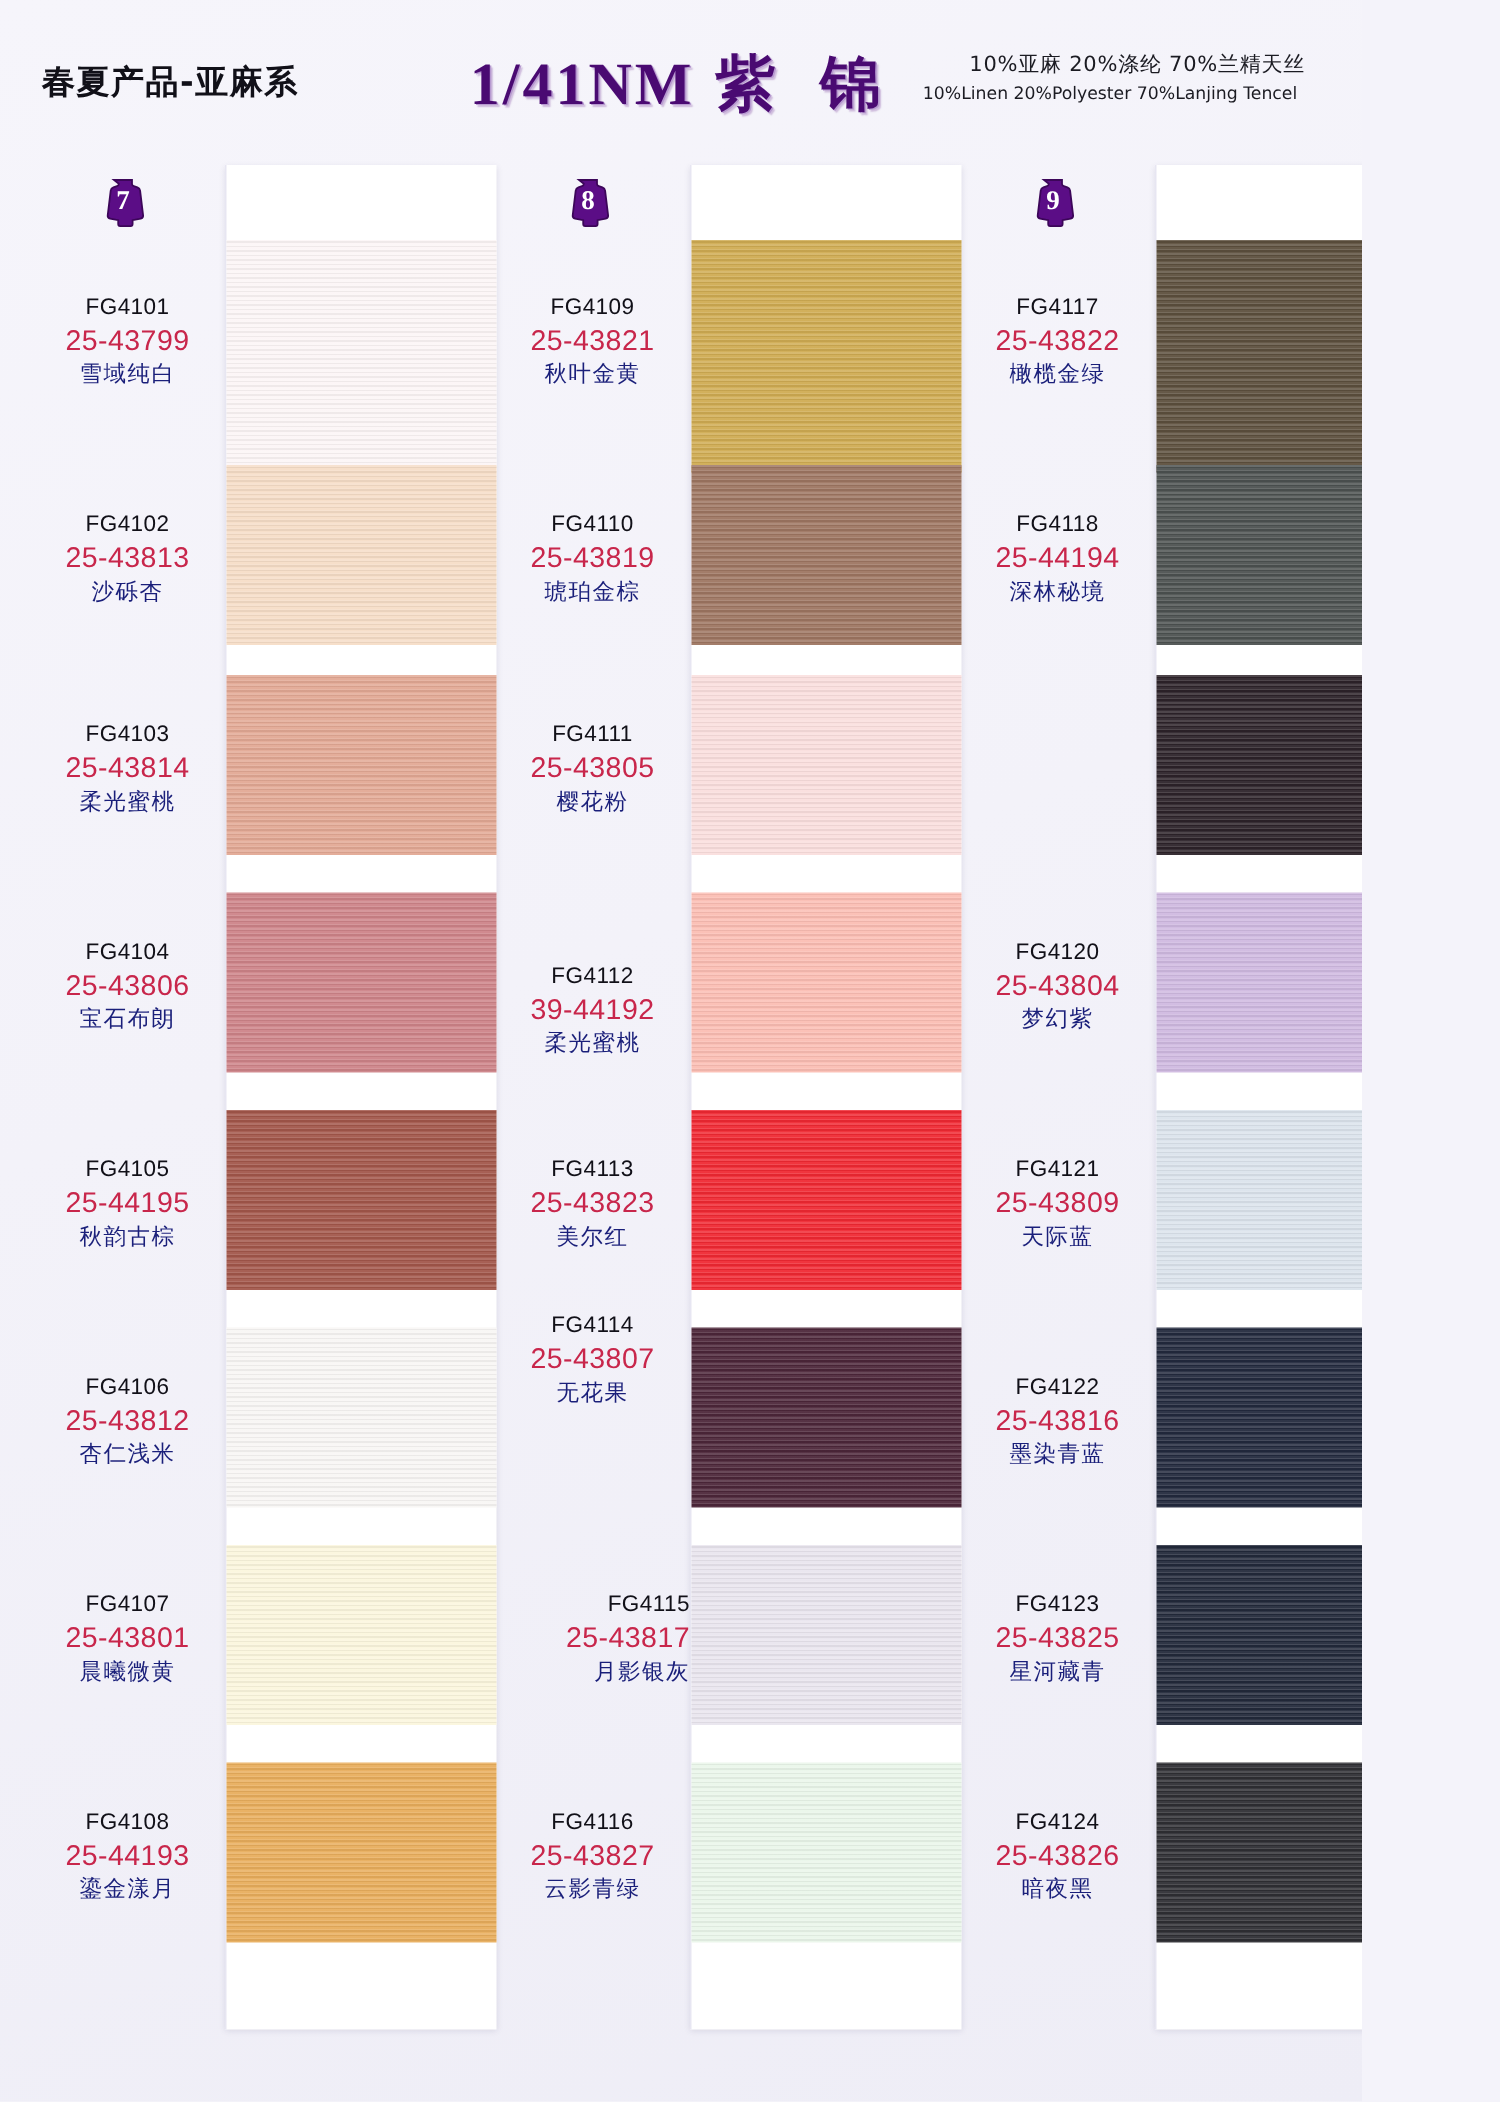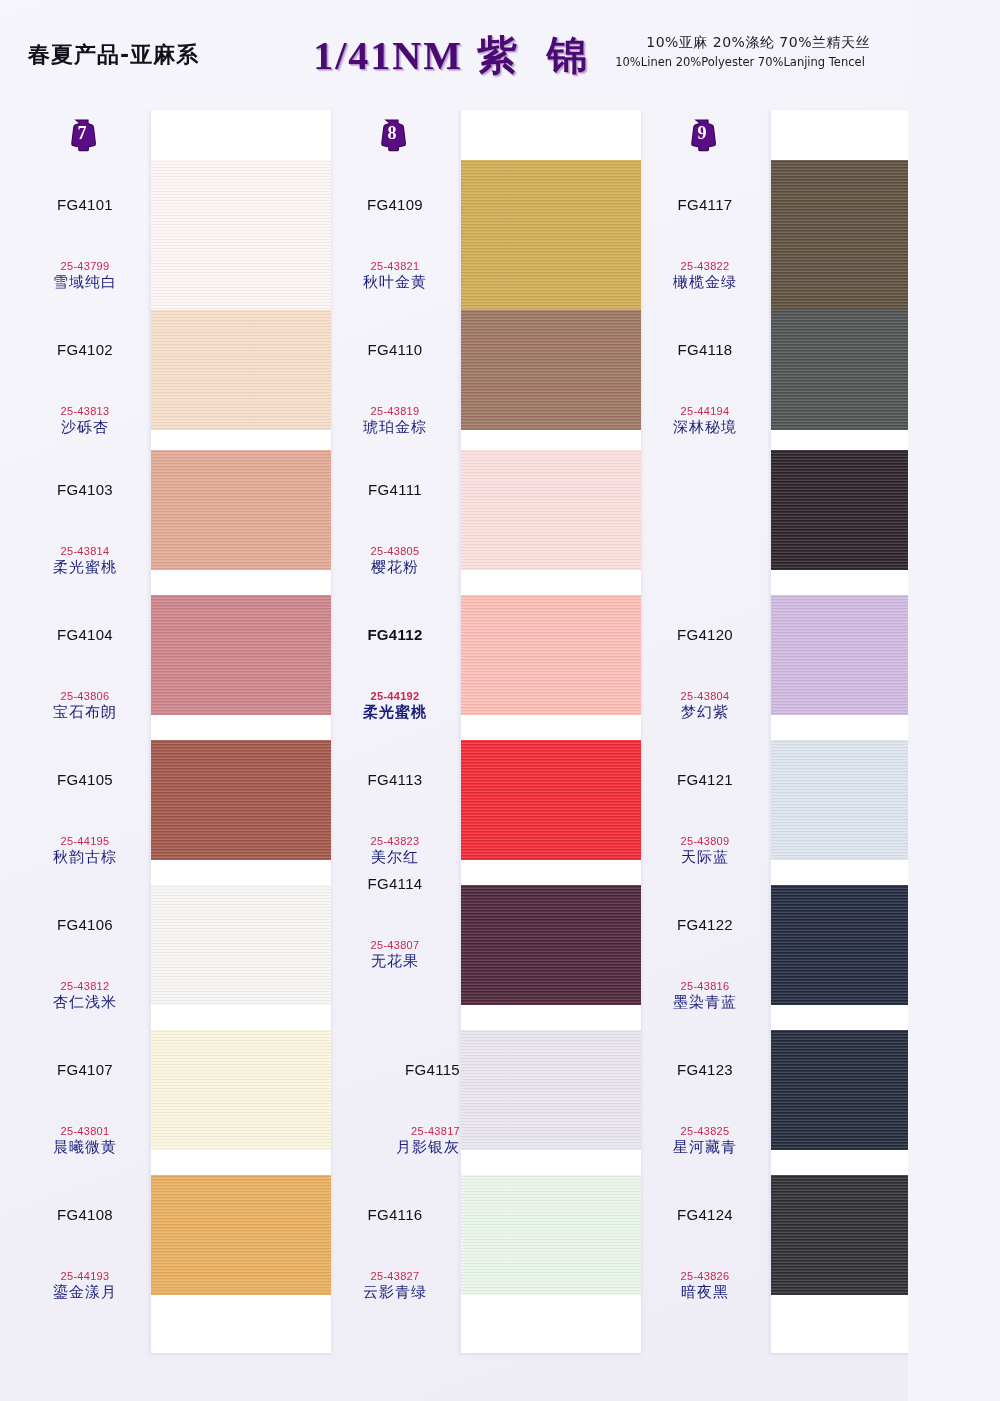--- a/index.html
+++ b/index.html
@@ -141,24 +141,23 @@
     line-height: 1.32;
   }
   .lbl .code {
     font-family: "Liberation Sans", sans-serif;
     font-size: 15px;
     color: #111018;
     letter-spacing: .3px;
   }
   .lbl .alt {
     font-family: "Liberation Sans", sans-serif;
-    font-size: 11px;
+    font-size: 19px;
     color: #c8264b;
     letter-spacing: .3px;
-    margin-top: 44px;
   }
   .lbl .name {
     font-family: "DejaVu Sans", sans-serif;
     font-size: 15px;
     color: #1a1f7a;
     letter-spacing: 1px;
   }
 </style>
 </head>
 <body>
@@ -261,23 +260,23 @@
       <div class="lbl" style="top: 230px;">
         <div class="code">FG4110</div>
         <div class="alt">25-43819</div>
         <div class="name">琥珀金棕</div>
       </div>
       <div class="lbl" style="top: 370px;">
         <div class="code">FG4111</div>
         <div class="alt">25-43805</div>
         <div class="name">樱花粉</div>
       </div>
-      <div class="lbl" style="top: 515px; font-weight: bold;">
+      <div class="lbl" style="top: 531px;">
         <div class="code">FG4112</div>
-        <div class="alt">25-44192</div>
+        <div class="alt">39-44192</div>
         <div class="name">柔光蜜桃</div>
       </div>
       <div class="lbl" style="top: 660px;">
         <div class="code">FG4113</div>
         <div class="alt">25-43823</div>
         <div class="name">美尔红</div>
       </div>
       <div class="lbl" style="top: 764px;">
         <div class="code">FG4114</div>
         <div class="alt">25-43807</div>

